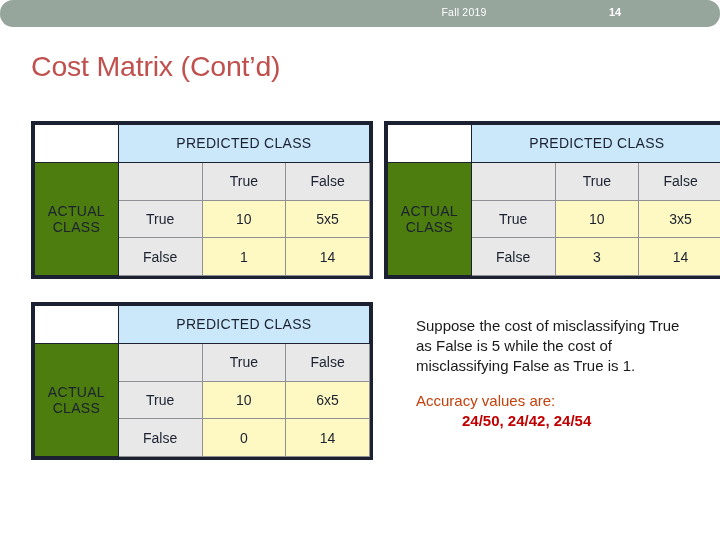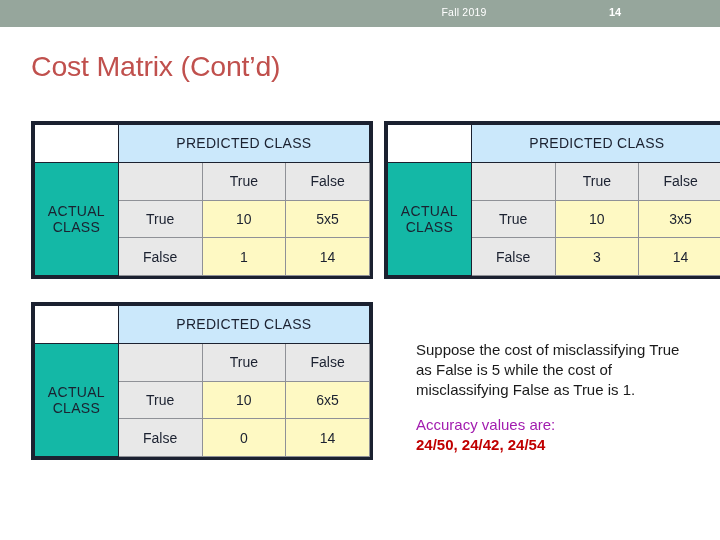--- a/index.html
+++ b/index.html
@@ -20,20 +20,21 @@
   }
 
   
   .header-band {
     position: absolute;
     left: 0;
     top: 0;
     width: 720px;
     height: 27px;
     background: #96a69c;
+    border-radius: 13px;
   }
   .header-term {
     position: absolute;
     left: 404px;
     top: 6px;
     width: 120px;
     text-align: center;
     font-size: 10.5px;
     color: #ffffff;
     letter-spacing: 0.2px;
@@ -79,21 +80,21 @@
     font-size: 14px;
     color: #1b2130;
     text-align: center;
     vertical-align: middle;
     padding: 0 2px;
     line-height: 1.15;
   }
   .c-blank  { background: #ffffff; border-color: #1b2130 !important; }
   .c-hdr    { background: #cbe8fb; font-size: 15.5px; letter-spacing: 0.3px;
               border-color: #1b2130 !important; }
-  .c-actual { background: #14b8a6; font-size: 15.5px; letter-spacing: 0.3px;
+  .c-actual { background: #4d7c0f; font-size: 15.5px; letter-spacing: 0.3px;
               border-color: #1b2130 !important; }
   .c-colhdr { background: #e8e8e8; }
   .c-rowhdr { background: #e8e8e8; }
   .c-corner { background: #e8e8e8; }
   .c-val    { background: #fef9c3; }
 
   .align-left { text-align: left; padding-left: 7px; }
 
   
   #matrix-1 { left: 31px;  top: 121px; width: 342px; height: 158px; }
@@ -106,33 +107,33 @@
   .note {
     position: absolute;
     left: 416px;
     top: 316px;
     width: 272px;
   }
   .note-para {
     font-size: 15px;
     line-height: 1.32;
     color: #1a1a1a;
-    margin-top: 24px;
   }
   .note-label {
     margin-top: 16px;
     font-size: 15px;
     line-height: 1.32;
-    color: #a21caf;
+    color: #c2410c;
   }
   .note-values {
     font-size: 15px;
     line-height: 1.32;
     font-weight: bold;
     color: #c00000;
+    margin-left: 46px;
   }
 </style>
 </head>
 <body>
 
 <div id="slide">
 
   <div class="header-band">
     <div class="header-term">Fall 2019</div>
     <div class="header-slideno">14</div>

